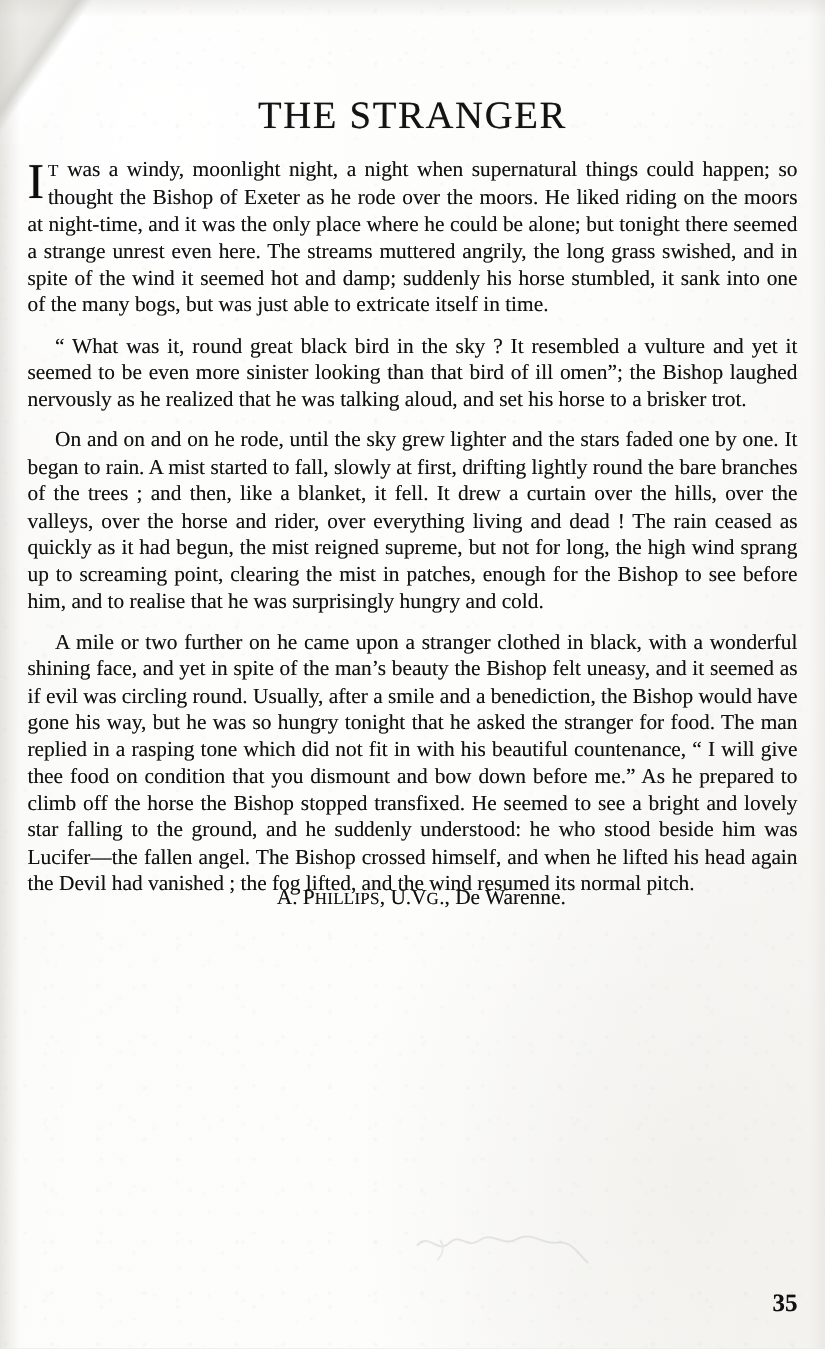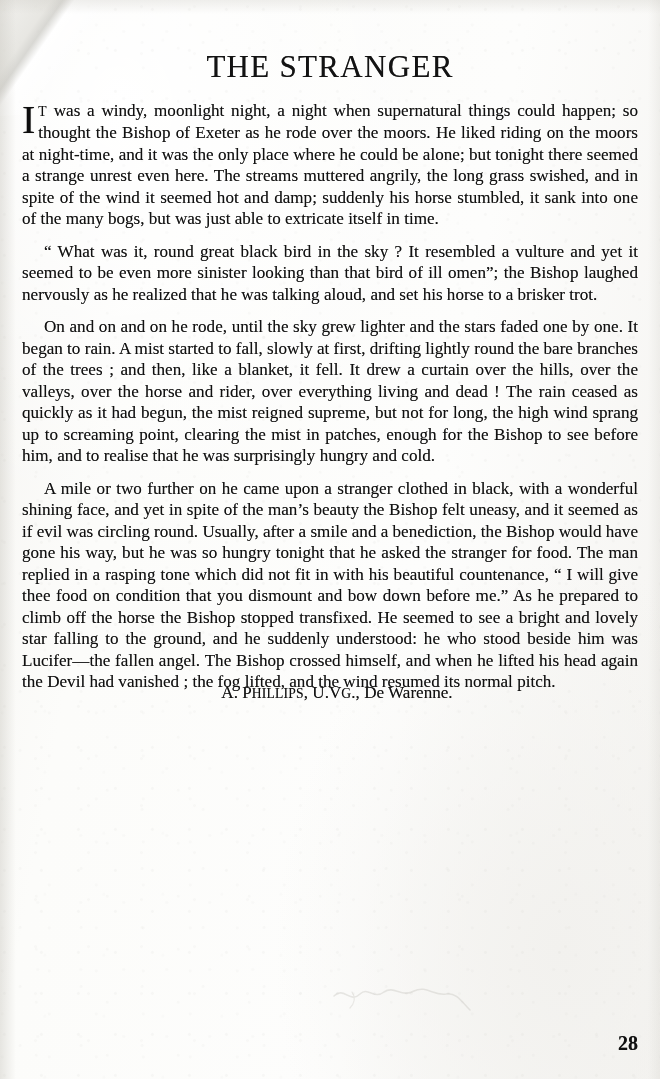--- a/index.html
+++ b/index.html
@@ -80,21 +80,21 @@
 
   .content {
     position: absolute;
     left: 22px;
     top: 0;
     width: 616px;
   }
 
   .title {
     margin: 0;
-    padding-top: 51px;
+    padding-top: 76px;
     text-align: center;
     font-size: 31px;
     line-height: 1.05;
     font-weight: normal;
     letter-spacing: 1.3px;
     color: #131313;
     font-family: "Liberation Serif", "DejaVu Serif", serif;
     text-shadow: 0 0 .6px rgba(0,0,0,.55);
   }
 
@@ -191,15 +191,15 @@
 
       <p>A mile or two further on he came upon a stranger clothed in black, with a wonderful shining face, and yet in spite of the man’s beauty the Bishop felt uneasy, and it seemed as if evil was circling round. Usually, after a smile and a benediction, the Bishop would have gone his way, but he was so hungry tonight that he asked the stranger for food. The man replied in a rasping tone which did not fit in with his beautiful countenance, “ I will give thee food on condition that you dismount and bow down before me.” As he prepared to climb off the horse the Bishop stopped transfixed. He seemed to see a bright and lovely star falling to the ground, and he suddenly understood: he who stood beside him was Lucifer—the fallen angel. The Bishop crossed himself, and when he lifted his head again the Devil had vanished ; the fog lifted, and the wind resumed its normal pitch.</p>
 
       <div class="closing-block">
         <p class="byline"><span>A. P</span><span class="sc">HILLIPS</span><span>, U.V</span><span class="sc">G</span><span>., De Warenne.</span></p>
       </div>
 
     </div>
   </div>
 
-  <div class="folio">28</div>
+  <div class="folio">35</div>
 
 </div>
 
 </body></html>

